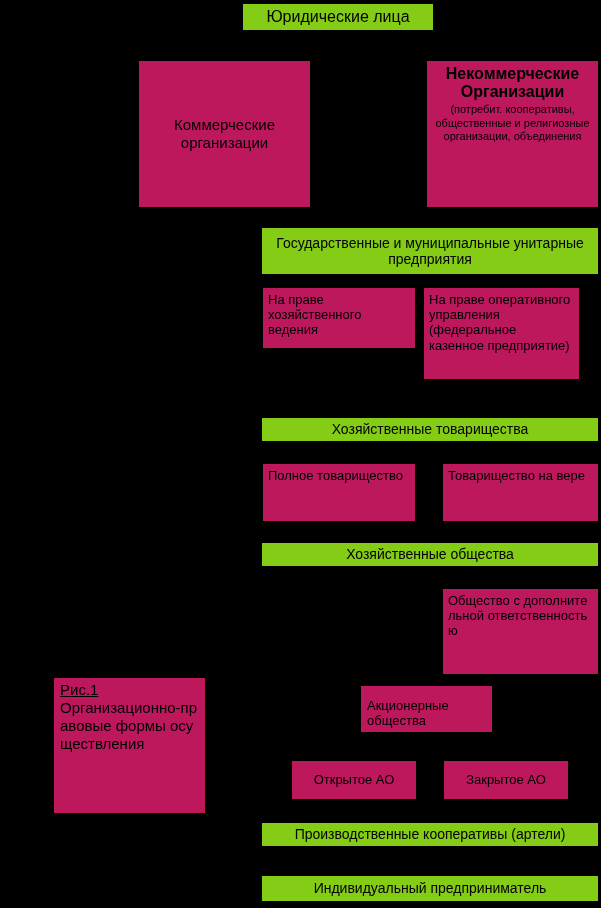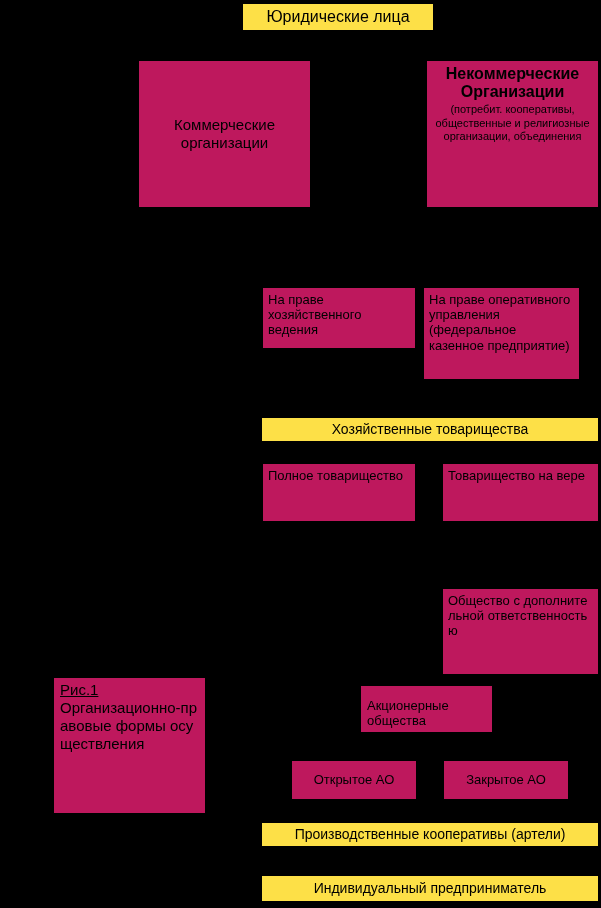--- a/index.html
+++ b/index.html
@@ -26,21 +26,21 @@
     position: absolute;
     box-sizing: border-box;
     overflow: hidden;
     line-height: 1.17;
   }
   .white {
     background: #be185d;
     color: #000000;
   }
   .gray {
-    background: #fde047;
+    background: #84cc16;
     color: #000000;
   }
   .center {
     text-align: center;
   }
   .left {
     text-align: left;
   }
   .vcenter {
     display: flex;
@@ -74,39 +74,45 @@
 
   <div class="box white center vcenter t15 pad" style="left:91px; top:61px; width:171px; height:146px;">
     <span>Коммерческие организации</span>
   </div>
 
   <div class="box white center vtop" style="left:427px; top:61px; width:171px; height:146px; padding:4px 5px;">
     <div class="bold t16" style="line-height:1.15;">Некоммерческие Организации</div>
     <div class="t11" style="line-height:1.25; margin-top:1px;">(потребит. кооперативы, общественные и религиозные организации, объединения</div>
   </div>
 
+  <div class="box gray center vcenter t14" style="left:262px; top:228px; width:336px; height:46px;">
+    <span>Государственные и  муниципальные унитарные предприятия</span>
+  </div>
 
   <div class="box white left vtop t13" style="left:263px; top:288px; width:152px; height:60px; padding:4px 5px;">
     <span>На праве хозяйственного ведения</span>
   </div>
   <div class="box white left vtop t13" style="left:424px; top:288px; width:155px; height:91px; padding:4px 5px;">
     <span>На праве оперативного управления (федеральное казенное предприятие)</span>
   </div>
 
   <div class="box gray center vcenter t14" style="left:262px; top:418px; width:336px; height:23px;">
     <span>Хозяйственные товарищества</span>
   </div>
 
   <div class="box white left vtop t13" style="left:263px; top:464px; width:152px; height:57px; padding:4px 5px;">
     <span>Полное товарищество</span>
   </div>
   <div class="box white left vtop t13" style="left:443px; top:464px; width:155px; height:57px; padding:4px 5px;">
     <span>Товарищество на вере</span>
   </div>
 
+  <div class="box gray center vcenter t14" style="left:262px; top:543px; width:336px; height:23px;">
+    <span>Хозяйственные общества</span>
+  </div>
 
   <div class="box white left vtop t13 nowrapword" style="left:443px; top:589px; width:155px; height:85px; padding:4px 5px;">
     <span>Общество с дополнительной ответственностью</span>
   </div>
 
   <div class="box white left vtop t13" style="left:361px; top:686px; width:131px; height:46px; padding:12px 6px;">
     <span>Акционерные общества</span>
   </div>
 
   <div class="box white center vcenter t13" style="left:292px; top:761px; width:124px; height:38px;">

